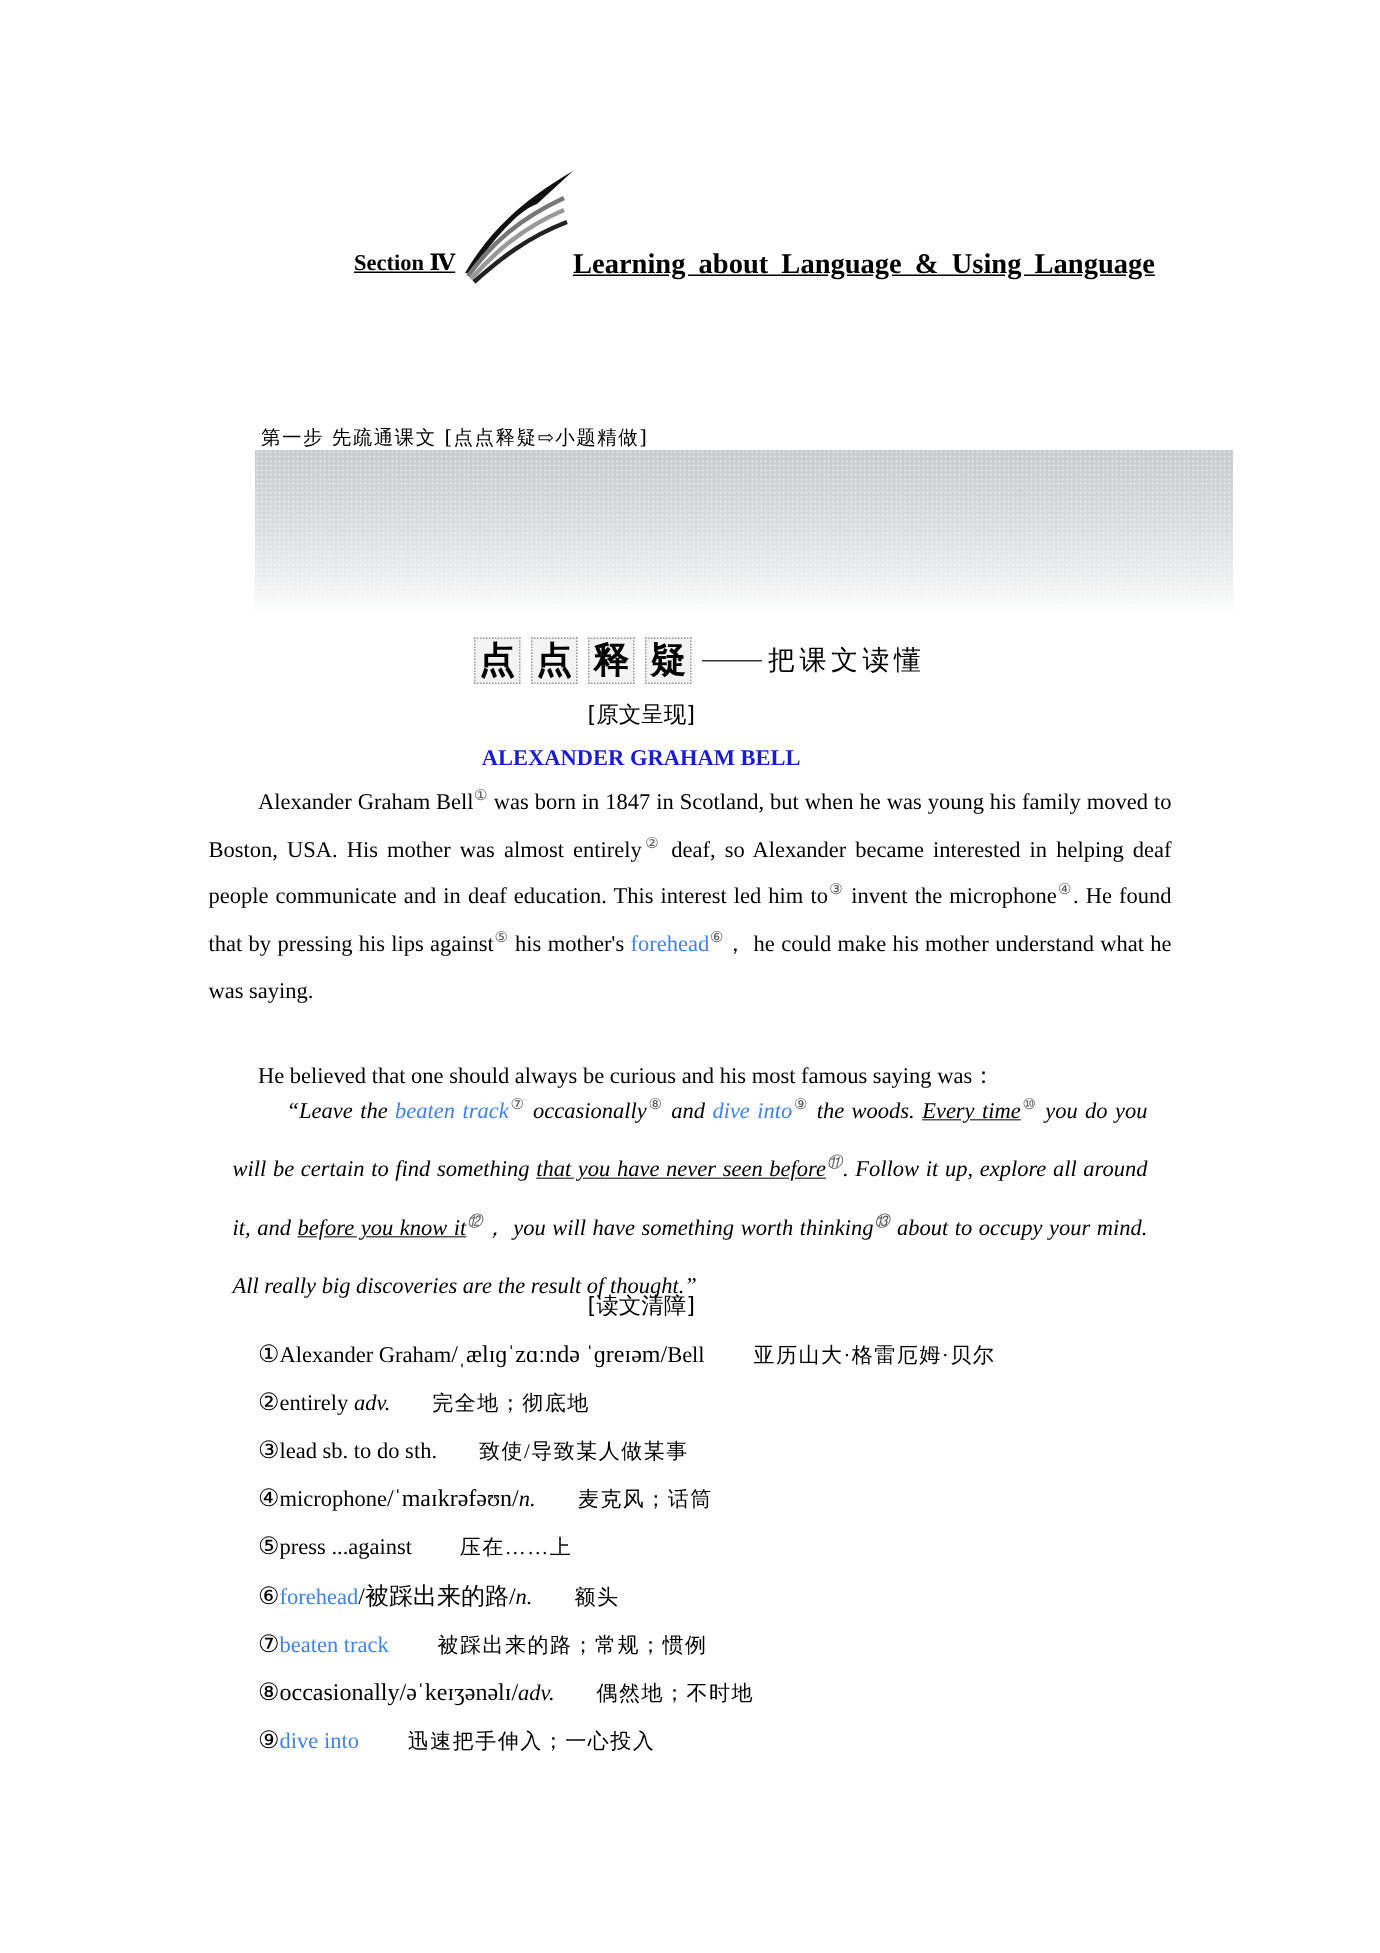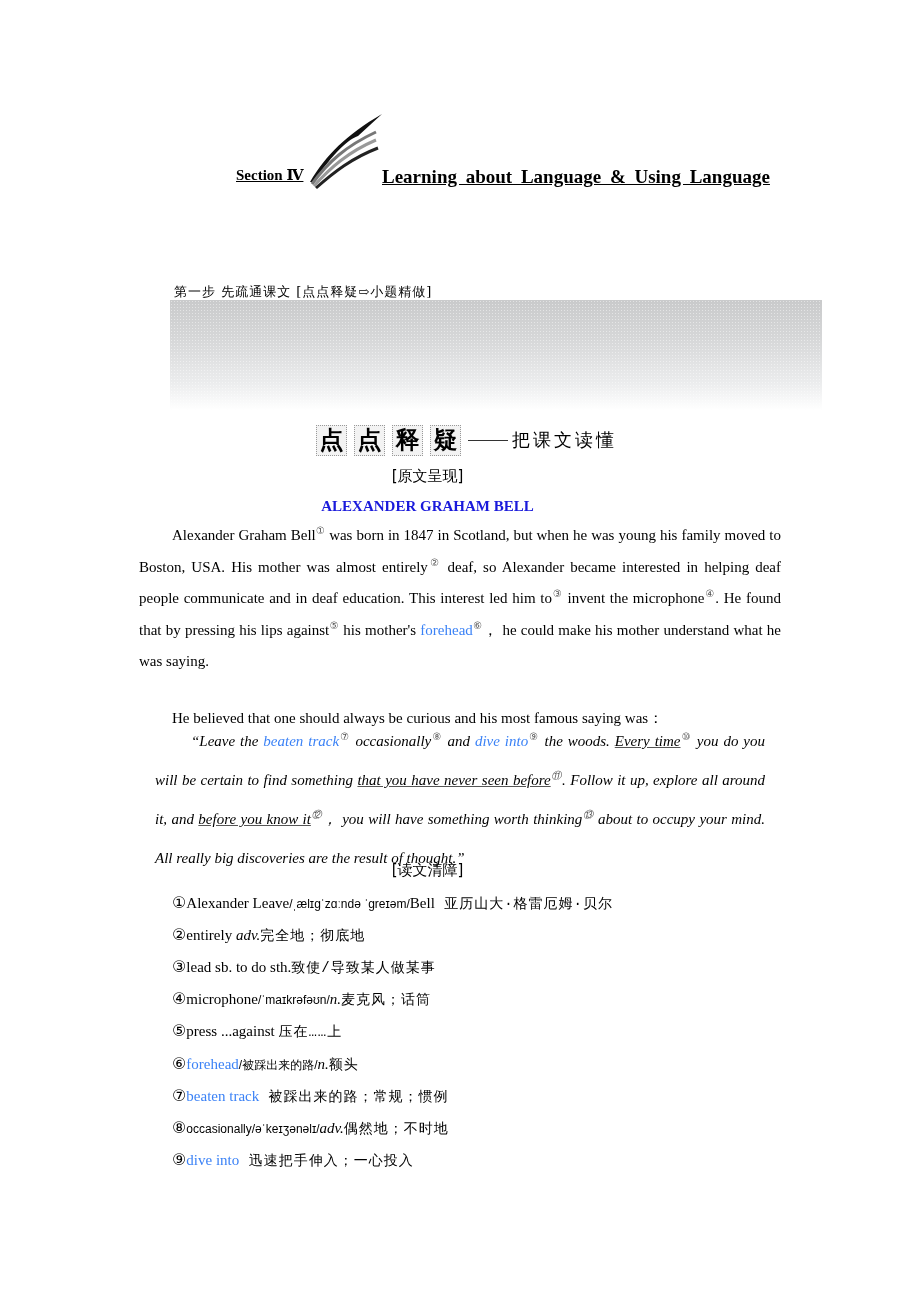--- a/index.html
+++ b/index.html
@@ -42,22 +42,22 @@
   .circ { font-size:10px; vertical-align:super; line-height:0; color:#555; font-family:"DejaVu Sans", sans-serif; }
   .ital { font-style:italic; }
   .uline { text-decoration:underline; text-decoration-style:solid; text-decoration-color:#555; }
 
   .quote { left:139px; width:642px; font-size:15px; font-style:italic; text-align:justify; }
   .quote p { margin:16px; }
 
   
   .vocab { left:172px; font-size:15px; white-space:nowrap; }
   .vocab .num { font-family:"DejaVu Sans", sans-serif; font-size:16px; }
-  .vocab .phon { font-family:Liberation Sans, sans-serif; font-size:12px; }
-  .vocab .cn { font-family:Liberation Mono, monospace; font-size:14px; letter-spacing:1px; }
+  .vocab .phon { font-family:Liberation Serif, serif; font-size:16px; }
+  .vocab .cn { font-family:Liberation Serif, serif; font-size:14px; letter-spacing:1px;margin-left:28px; }
 </style>
 </head>
 <body>
 
 <div class="abs hdr-left">Section Ⅳ</div>
 <svg class="abs swoosh" viewBox="0 0 80 80">
   <path d="M4 72 C20 45 40 25 76 4 L52 26 C40 30 22 50 8 72 Z" fill="#111"></path>
   <path d="M6 74 C22 52 40 36 70 22" stroke="#777" stroke-width="3" fill="none"></path>
   <path d="M8 76 C24 58 42 42 70 30" stroke="#999" stroke-width="3" fill="none"></path>
   <path d="M10 78 C28 62 46 48 72 38" stroke="#222" stroke-width="3" fill="none"></path>
@@ -91,21 +91,21 @@
 
 <div class="abs quote" style="top:706px; line-height:39px;">
   <p style="text-indent:36px;">
     <span>“Leave the </span><span class="blue">beaten track</span><span class="circ">⑦</span><span>  occasionally</span><span class="circ">⑧</span><span>  and </span><span class="blue">dive into</span><span class="circ">⑨</span><span>  the woods. </span><span class="uline">Every time</span><span class="circ">⑩</span><span>  you do you will be certain to find something </span><span class="uline">that you have never seen before</span><span class="circ">⑪</span><span>. Follow it up, explore all around it, and </span><span class="uline">before you know it</span><span class="circ">⑫</span><span>，  you will have something worth thinking</span><span class="circ">⑬</span><span>  about to occupy your mind. All really big discoveries are the result of thought.”</span>
   </p>
 </div>
 
 <div class="abs center sub-bracket" style="top:861px;">[读文清障]</div>
 
 <div class="abs vocab" style="top:893px;">
-  <span class="num">①</span><span>Alexander Leave</span><span class="phon">/ˌælɪɡˈzɑːndə ˈɡreɪəm/</span><span>Bell</span><span class="cn"> 亚历山大·格雷厄姆·贝尔</span>
+  <span class="num">①</span><span>Alexander Graham</span><span class="phon">/ˌælɪɡˈzɑːndə ˈɡreɪəm/</span><span>Bell</span><span class="cn"> 亚历山大·格雷厄姆·贝尔</span>
 </div>
 <div class="abs vocab" style="top:925px;">
   <span class="num">②</span><span>entirely </span><span class="ital">adv.</span><span class="cn">完全地；彻底地</span>
 </div>
 <div class="abs vocab" style="top:957px;">
   <span class="num">③</span><span>lead sb. to do sth.</span><span class="cn">致使/导致某人做某事</span>
 </div>
 <div class="abs vocab" style="top:989px;">
   <span class="num">④</span><span>microphone</span><span class="phon">/ˈmaɪkrəfəʊn/</span><span class="ital">n.</span><span class="cn">麦克风；话筒</span>
 </div>

